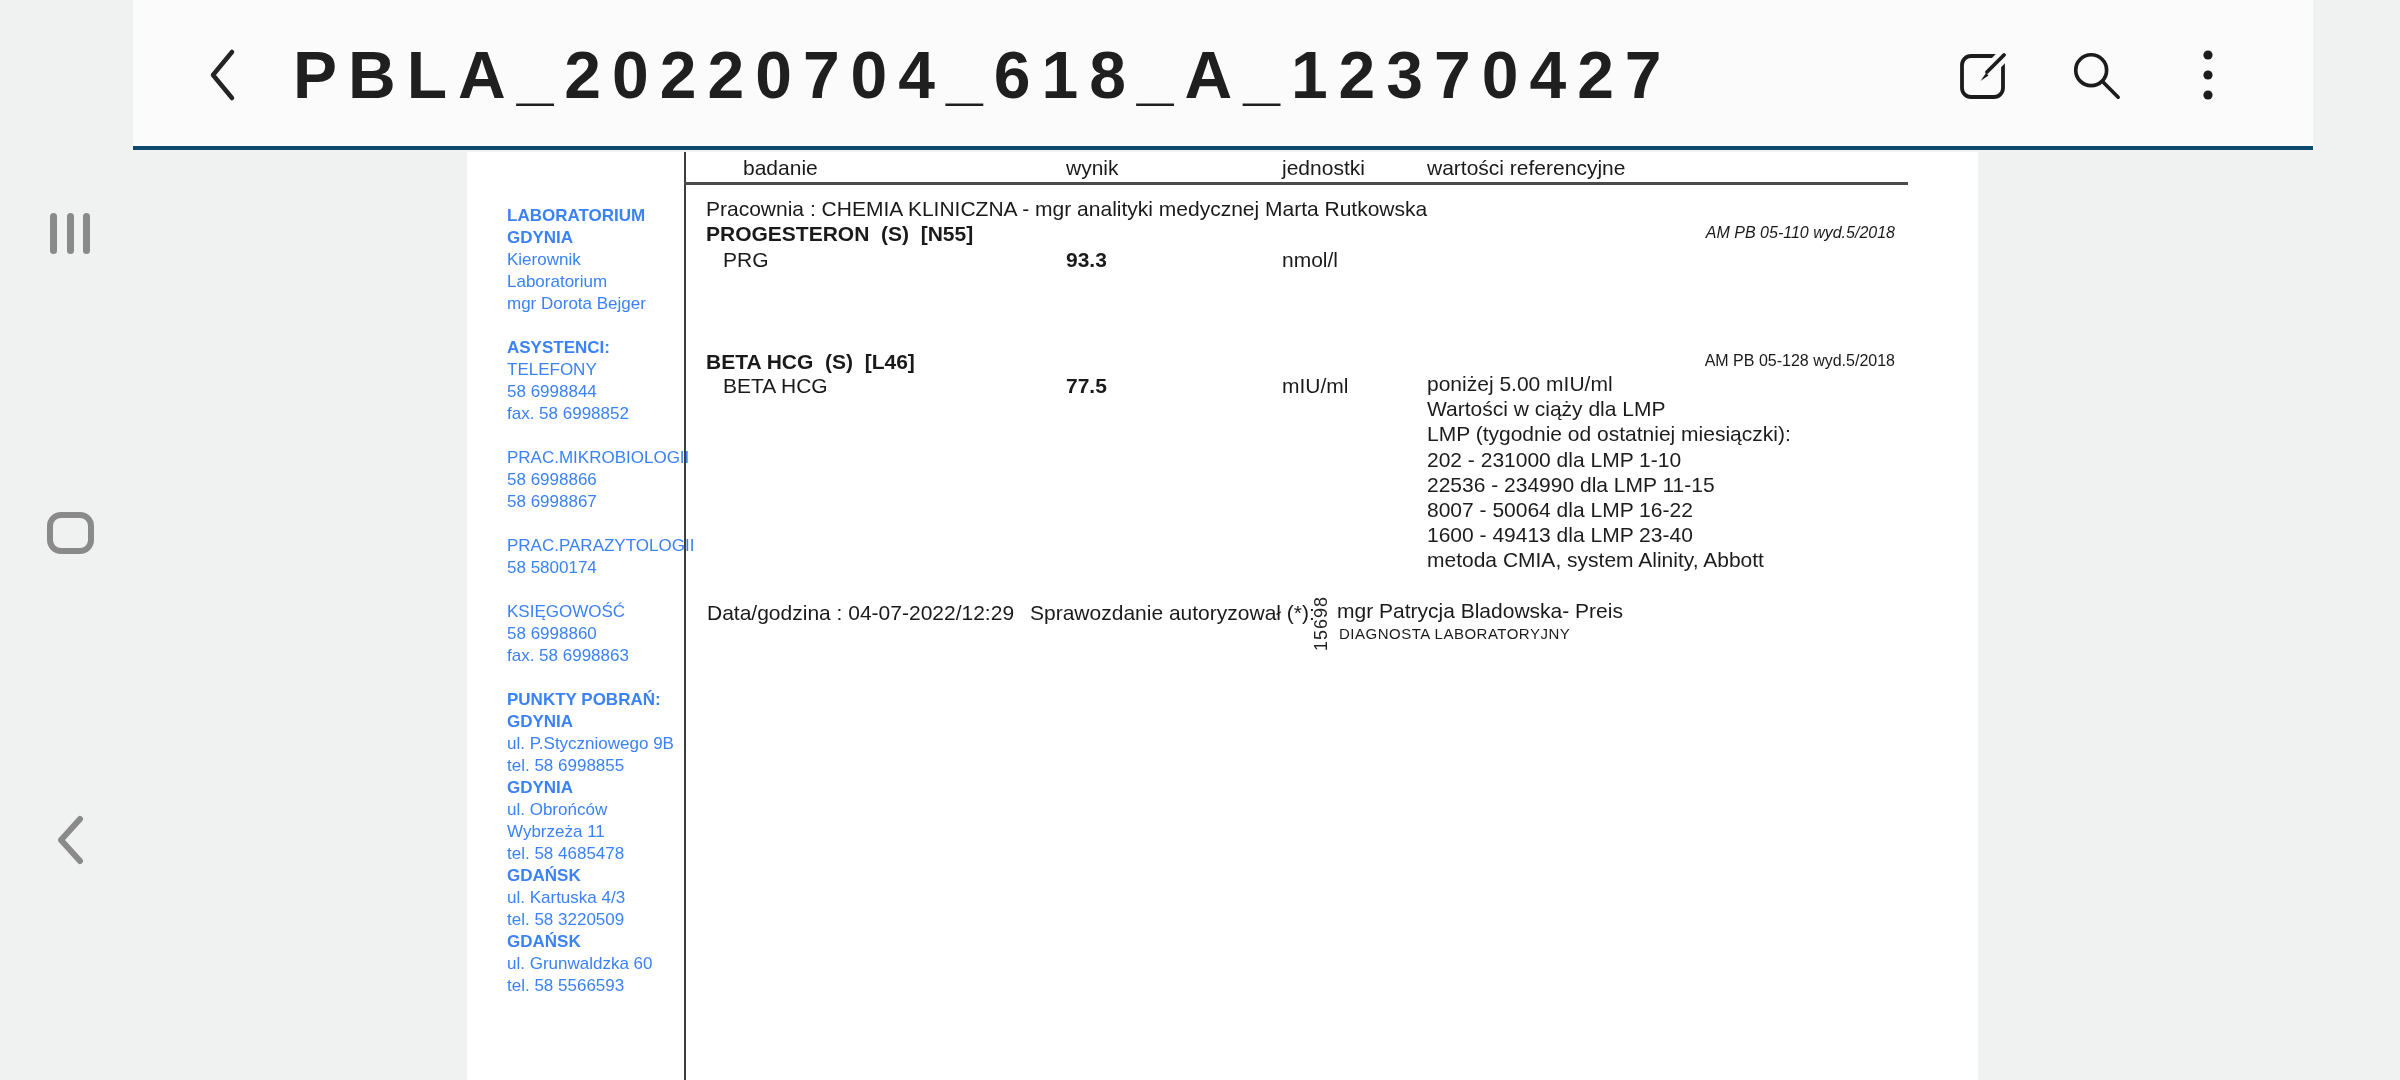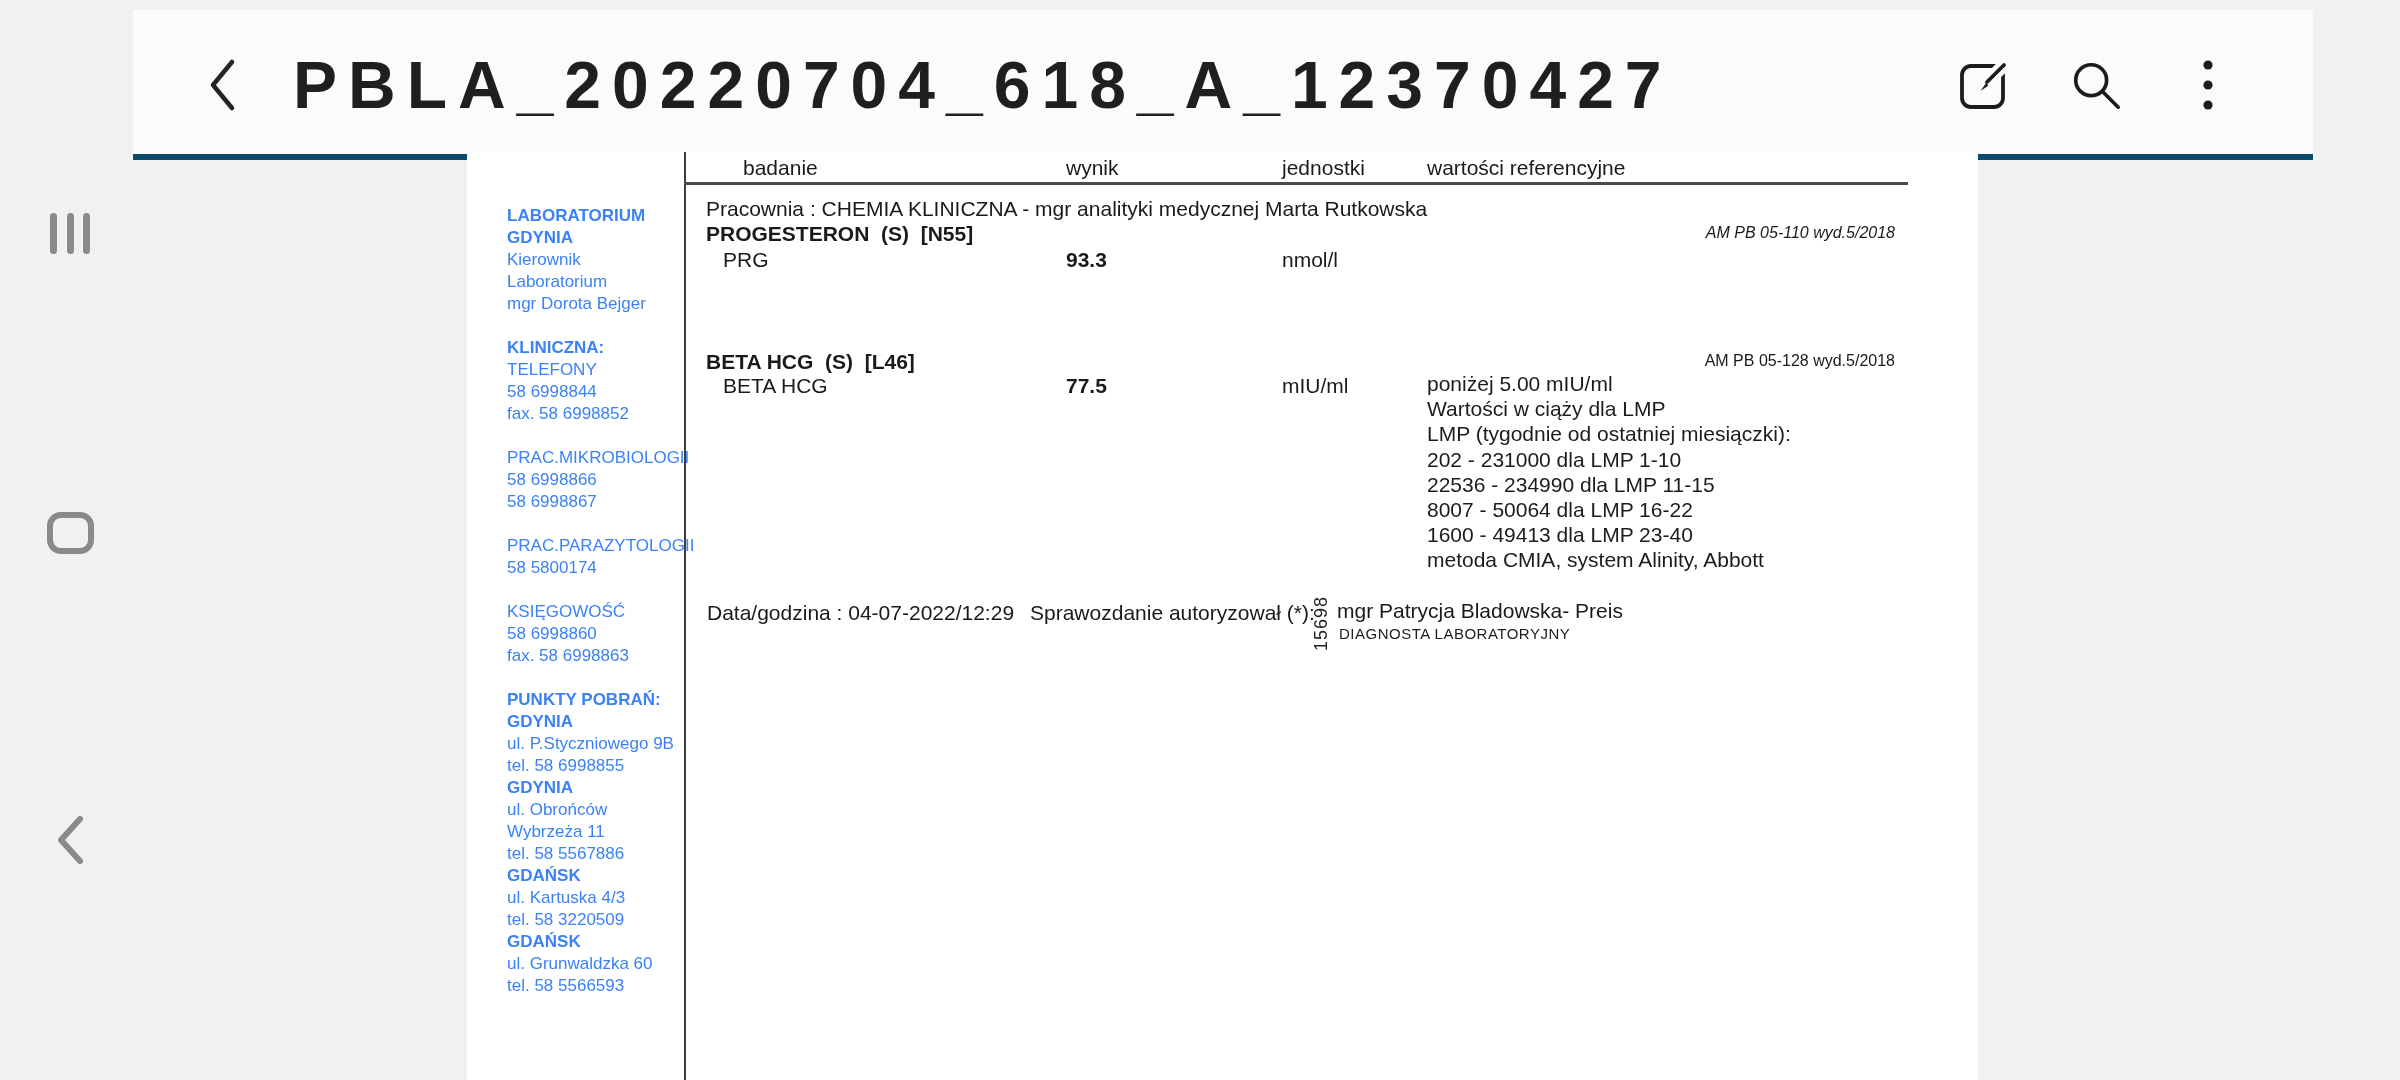--- a/index.html
+++ b/index.html
@@ -13,22 +13,22 @@
 
   
   .nav-rail { position:absolute; left:0; top:0; width:133px; height:1080px; }
   .recents-btn { position:absolute; left:50px; top:213px; width:40px; height:41px; display:flex; justify-content:space-between; }
   .recents-btn i { display:block; width:7px; height:41px; background:#8a8a8a; border-radius:4px; }
   .home-btn { position:absolute; left:47px; top:512px; width:47px; height:42px; border:6px solid #8a8a8a; border-radius:14px; }
   .backnav-btn { position:absolute; left:55px; top:814px; width:30px; height:52px; }
 
   
   .app-bar {
-    position:absolute; left:133px; top:10px; width:2180px; height:150px;
-    background:#fbfbfb; border-bottom:6px solid #0c4a6e;
+    position:absolute; left:133px; top:0; width:2180px; height:150px;
+    background:#fbfbfb; border-bottom:4px solid #0c4a6e;
   }
   .appbar-back { position:absolute; left:66px; top:42px; width:46px; height:66px; display:flex; align-items:center; justify-content:center; }
   .doc-title {
     position:absolute; left:160px; top:0; height:150px; display:flex; align-items:center;
     font-size:66px; font-weight:700; letter-spacing:11px; color:#1f1f1f; white-space:nowrap;
   }
   .appbar-actions { position:absolute; right:78px; top:0; height:150px; display:flex; align-items:center; gap:58px; }
   .icon-btn { width:54px; height:58px; display:flex; align-items:center; justify-content:center; }
 
   
@@ -111,21 +111,21 @@
 
   <div class="sidebar">
       <div class="sb-group">
         <div class="sb-line bold">LABORATORIUM</div>
         <div class="sb-line bold">GDYNIA</div>
         <div class="sb-line">Kierownik</div>
         <div class="sb-line">Laboratorium</div>
         <div class="sb-line">mgr Dorota Bejger</div>
       </div>
       <div class="sb-group">
-        <div class="sb-line bold">KLINICZNA:</div>
+        <div class="sb-line bold">ASYSTENCI:</div>
         <div class="sb-line">TELEFONY</div>
         <div class="sb-line">58 6998844</div>
         <div class="sb-line">fax. 58 6998852</div>
       </div>
       <div class="sb-group">
         <div class="sb-line">PRAC.MIKROBIOLOGII</div>
         <div class="sb-line">58 6998866</div>
         <div class="sb-line">58 6998867</div>
       </div>
       <div class="sb-group">
@@ -138,21 +138,21 @@
         <div class="sb-line">fax. 58 6998863</div>
       </div>
       <div class="sb-group">
         <div class="sb-line bold">PUNKTY POBRAŃ:</div>
         <div class="sb-line bold">GDYNIA</div>
         <div class="sb-line">ul. P.Styczniowego 9B</div>
         <div class="sb-line">tel. 58 6998855</div>
         <div class="sb-line bold">GDYNIA</div>
         <div class="sb-line">ul. Obrońców</div>
         <div class="sb-line">Wybrzeża 11</div>
-        <div class="sb-line">tel. 58 5567886</div>
+        <div class="sb-line">tel. 58 4685478</div>
         <div class="sb-line bold">GDAŃSK</div>
         <div class="sb-line">ul. Kartuska 4/3</div>
         <div class="sb-line">tel. 58 3220509</div>
         <div class="sb-line bold">GDAŃSK</div>
         <div class="sb-line">ul. Grunwaldzka 60</div>
         <div class="sb-line">tel. 58 5566593</div>
       </div>
     </div>
 
   <div class="col-divider"></div>

